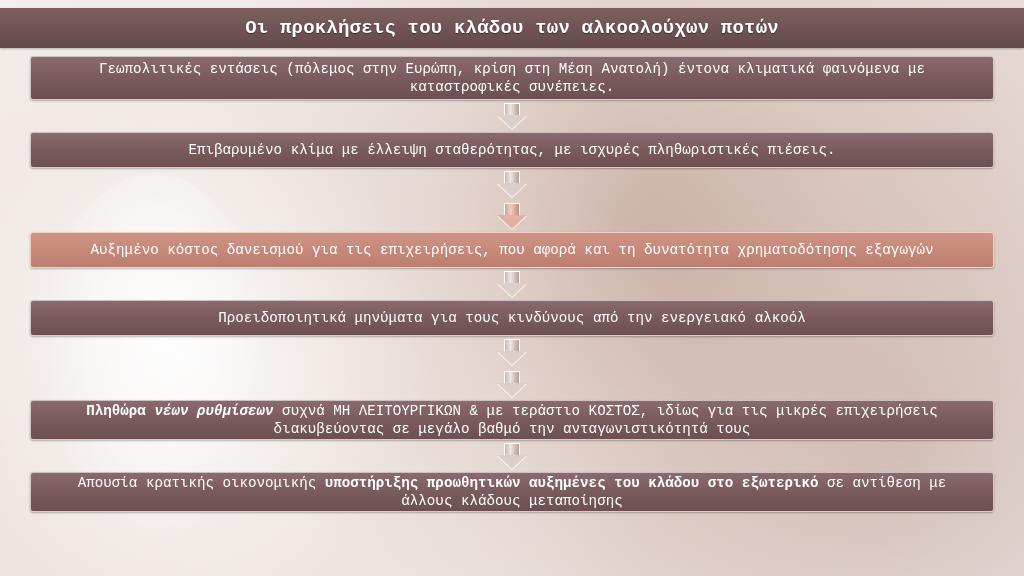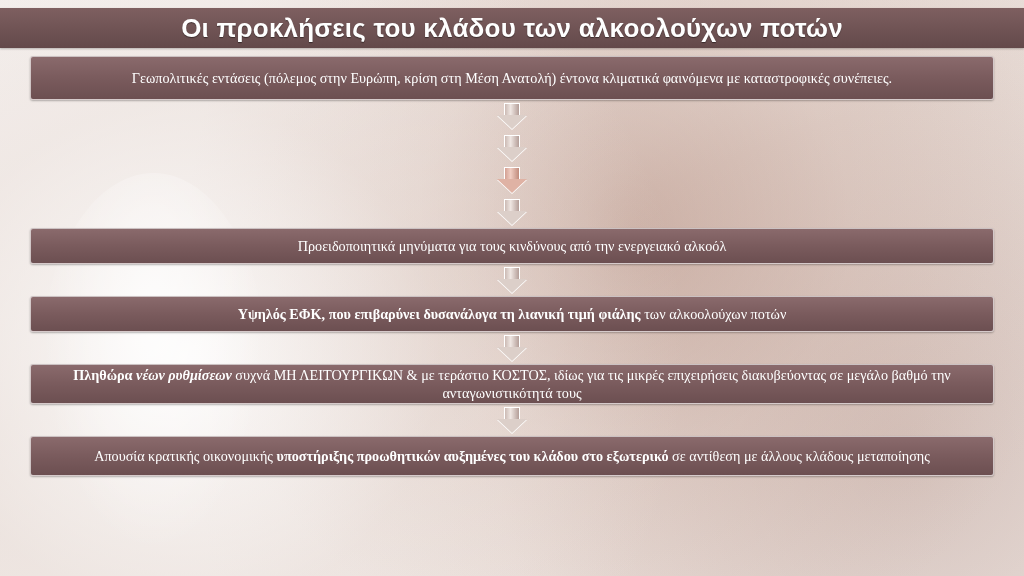--- a/index.html
+++ b/index.html
@@ -43,25 +43,25 @@
     width: 1024px;
     height: 40px;
     background: linear-gradient(180deg, #7e5f60 0%, #6f5354 55%, #63494a 100%);
     display: flex;
     align-items: center;
     justify-content: center;
     box-shadow: 0 1px 2px rgba(0,0,0,0.25);
   }
   #title-bar .title-text {
     color: #ffffff;
-    font-size: 26px;
+    font-size: 19px;
     font-weight: bold;
     letter-spacing: 0.2px;
     text-shadow: 0 1px 1px rgba(0,0,0,0.45);
-    font-family: Liberation Sans, sans-serif;
+    font-family: Liberation Mono, monospace;
   }
 
   
   #flow {
     position: absolute;
     left: 0;
     top: 56px;
     width: 1024px;
   }
   .row {
@@ -77,21 +77,21 @@
     border-radius: 3px;
     display: flex;
     align-items: center;
     justify-content: center;
     text-align: center;
     padding: 5px 30px;
     color: #ffffff;
     font-size: 14.2px;
     line-height: 1.28;
     box-shadow: 0 1px 2px rgba(0,0,0,0.28);
-    font-family: Liberation Serif, serif;
+    font-family: Liberation Mono, monospace;
   }
   .box.dark {
     background: linear-gradient(180deg, #8a6a6c 0%, #7a5b5d 50%, #6c4f51 100%);
   }
   .box.rose {
     background: linear-gradient(180deg, #cf9486 0%, #c58778 55%, #bd7e6f 100%);
     border-color: #f0cfc5;
   }
   .box .txt { display: block; }
   .box b { font-weight: bold; }
@@ -152,54 +152,59 @@
         <span class="txt">Γεωπολιτικές εντάσεις (πόλεμος στην Ευρώπη, κρίση στη Μέση Ανατολή) έντονα κλιματικά φαινόμενα με καταστροφικές συνέπειες.</span>
       </div>
     </div>
     <div class="row">
       <div class="arrow">
         <div class="stem"></div>
         <div class="head"></div>
       </div>
     </div>
     <div class="row">
+      <div class="box dark h2">
+        <span class="txt">Επιβαρυμένο κλίμα με έλλειψη σταθερότητας, με ισχυρές πληθωριστικές πιέσεις.</span>
+      </div>
+    </div>
+    <div class="row">
       <div class="arrow">
         <div class="stem"></div>
         <div class="head"></div>
       </div>
     </div>
     <div class="row">
       <div class="arrow rose">
         <div class="stem"></div>
         <div class="head"></div>
+      </div>
+    </div>
+    <div class="row">
+      <div class="box rose h2">
+        <span class="txt">Αυξημένο κόστος δανεισμού για τις επιχειρήσεις, που αφορά και τη δυνατότητα χρηματοδότησης εξαγωγών</span>
       </div>
     </div>
     <div class="row">
       <div class="arrow">
         <div class="stem"></div>
         <div class="head"></div>
       </div>
     </div>
     <div class="row">
       <div class="box dark h2">
         <span class="txt">Προειδοποιητικά μηνύματα για τους κινδύνους από την ενεργειακό αλκοόλ</span>
       </div>
     </div>
     <div class="row">
       <div class="arrow">
         <div class="stem"></div>
         <div class="head"></div>
       </div>
     </div>
     <div class="row">
-      <div class="box dark h2">
-        <span class="txt"><b>Υψηλός ΕΦΚ, που επιβαρύνει δυσανάλογα τη λιανική τιμή φιάλης</b> των αλκοολούχων ποτών</span>
-      </div>
-    </div>
-    <div class="row">
       <div class="arrow">
         <div class="stem"></div>
         <div class="head"></div>
       </div>
     </div>
     <div class="row">
       <div class="box dark h3">
         <span class="txt"><b>Πληθώρα <i>νέων ρυθμίσεων</i></b> συχνά ΜΗ ΛΕΙΤΟΥΡΓΙΚΩΝ &amp; με τεράστιο ΚΟΣΤΟΣ, ιδίως για τις μικρές επιχειρήσεις διακυβεύοντας σε μεγάλο βαθμό την ανταγωνιστικότητά τους</span>
       </div>
     </div>

